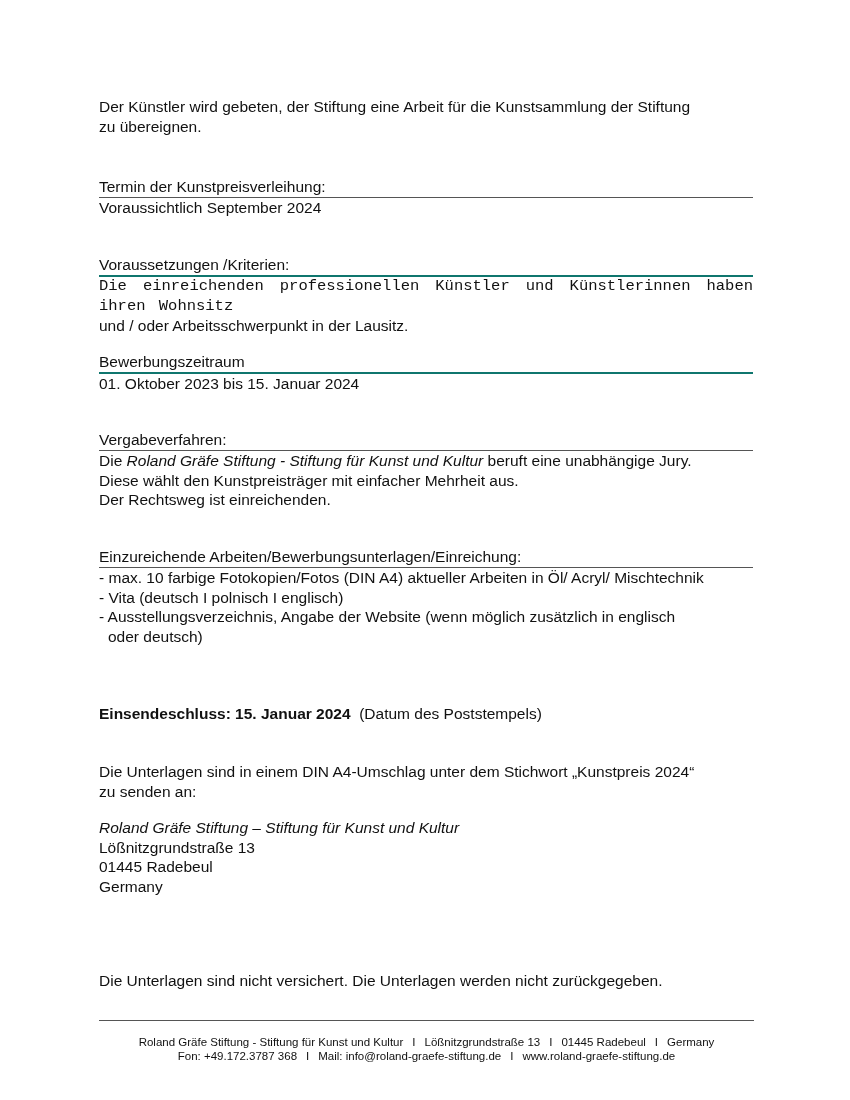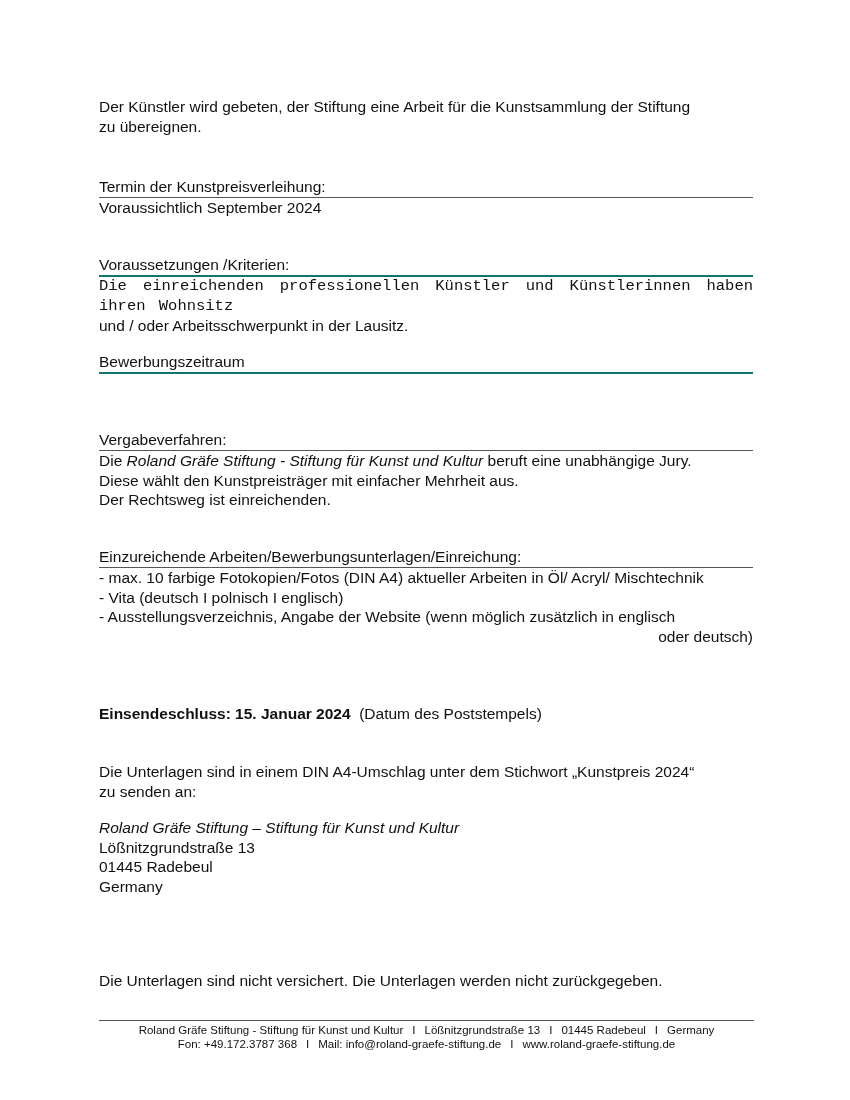--- a/index.html
+++ b/index.html
@@ -7,24 +7,24 @@
          font-family: "Liberation Sans", sans-serif; color: #111; }
   .page { position: absolute; left: 99px; top: 0; width: 654px; }
   .abs { position: absolute; left: 0; width: 654px; }
   .t { font-size: 15.5px; line-height: 19.5px; margin: 0; }
   .just-full { text-align: justify; }
   .h { font-weight: normal; font-size: 15.5px; line-height: 19px; padding-bottom: 1px; }
   .rule-dark { border-bottom: 1px solid #555; }
   .rule-gray { border-bottom: 2px solid #0f766e; }
   .it { font-style: italic; }
   .ul { text-decoration: underline; text-decoration-color: #888; text-underline-offset: 2px; }
-  .indent { padding-left: 9px; text-align: right; }
+  .indent { padding-left: 9px; }
   .footer { position: absolute; left: 99px; top: 1020px; width: 655px;
             border-top: 1px solid #555; font-size: 11.5px; line-height: 14px;
-            text-align: center; padding-top: 2px; color: #111; }
+            text-align: center; padding-top: 14px; color: #111; }
   .footer .sep { display: inline-block; margin: 0 9px; }
   .bold { font-weight: bold; }
 </style>
 </head>
 <body>
 
 <div class="page">
 
   <div class="abs" style="top:97px;">
     <p class="t just-full">Der Künstler wird gebeten, der Stiftung eine Arbeit für die Kunstsammlung der Stiftung</p>
@@ -37,20 +37,21 @@
   </div>
 
   <div class="abs" style="top:255px;">
     <div class="h rule-gray">Voraussetzungen /Kriterien:</div>
     <p class="t just-full" style="word-spacing:4px;font-family:Liberation Mono, monospace;">Die einreichenden professionellen Künstler und Künstlerinnen haben ihren Wohnsitz</p>
     <p class="t">und / oder Arbeitsschwerpunkt in der Lausitz.</p>
   </div>
 
   <div class="abs" style="top:352px;">
     <div class="h rule-gray">Bewerbungszeitraum</div>
+    <p class="t">01. Oktober 2023 bis 15. Januar 2024</p>
   </div>
 
   <div class="abs" style="top:430px;">
     <div class="h rule-dark">Vergabeverfahren:</div>
     <p class="t"><span>Die </span><span class="it">Roland Gräfe Stiftung - Stiftung für Kunst und Kultur</span><span> beruft eine unabhängige Jury.</span></p>
     <p class="t">Diese wählt den Kunstpreisträger mit einfacher Mehrheit aus.</p>
     <p class="t">Der Rechtsweg ist einreichenden.</p>
   </div>
 
   <div class="abs" style="top:547px;">

